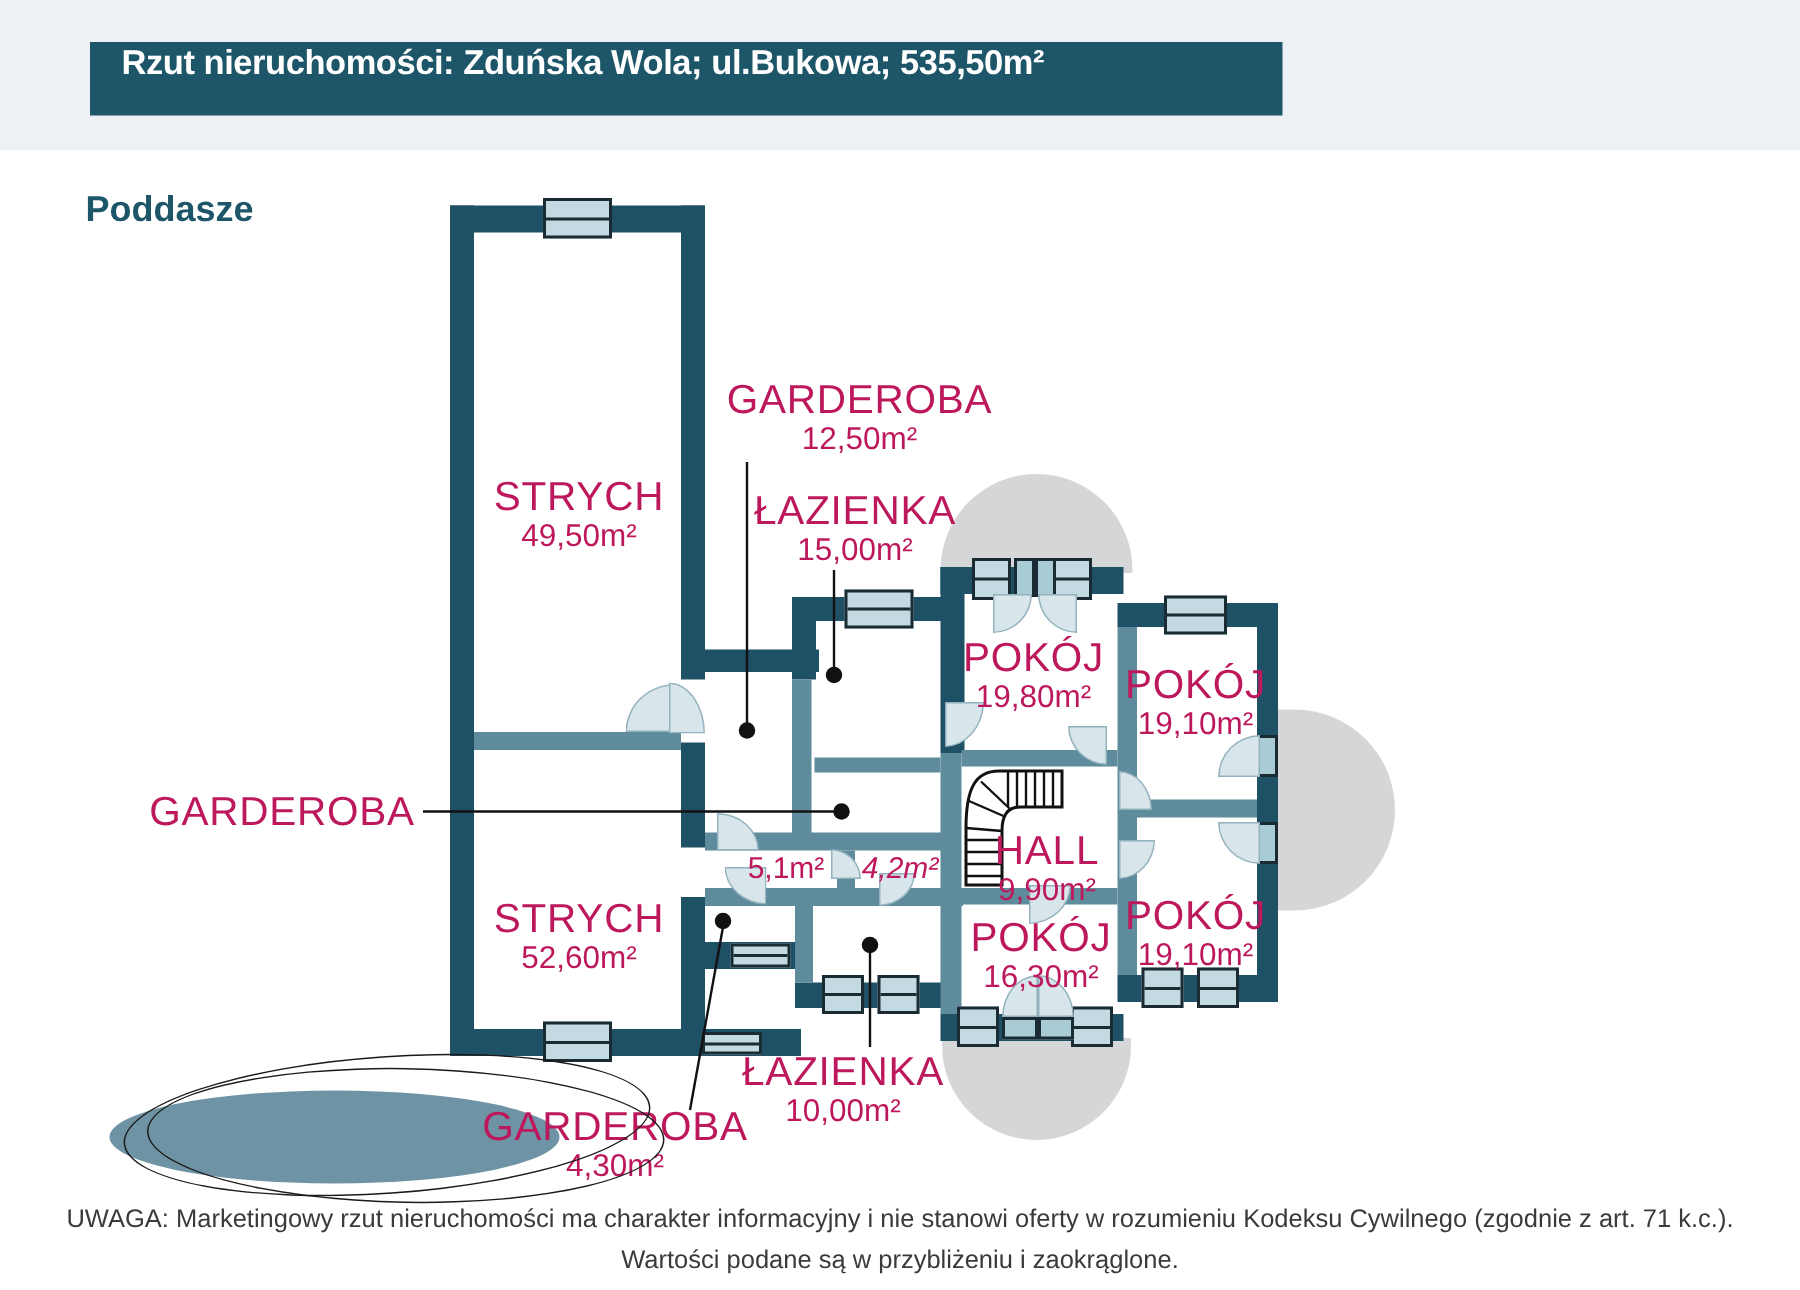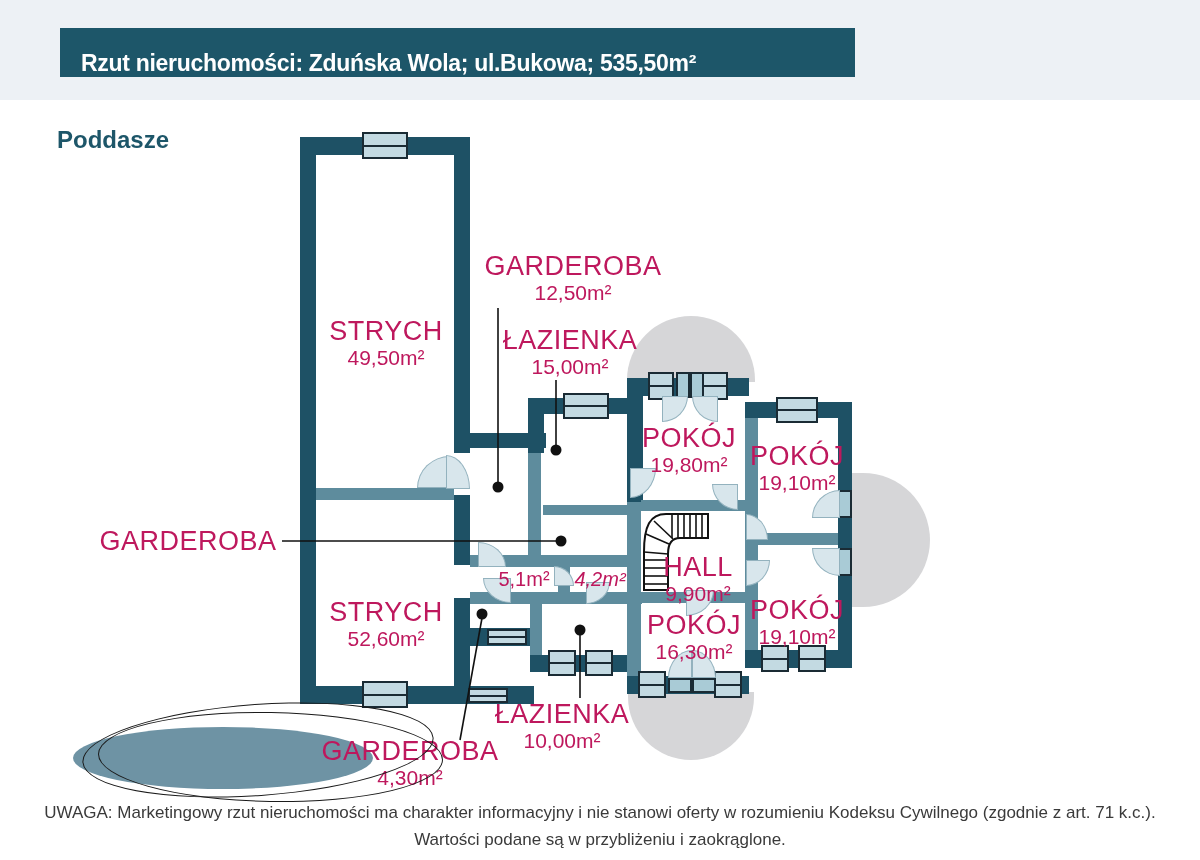--- a/index.html
+++ b/index.html
@@ -1,20 +1,20 @@
 <!DOCTYPE html>
 <html><head>
 <meta charset="utf-8">
 <style>
   html,body{margin:0;padding:0;background:#fff;}
   .canvas{position:relative;width:1200px;height:860px;background:#ffffff;overflow:hidden;
           font-family:"Liberation Sans", sans-serif;}
   .top-strip{position:absolute;left:0;top:0;width:1200px;height:100px;background:#edf1f5;}
   .banner{position:absolute;left:60px;top:28px;width:795px;height:49px;background:#1d5669;
-          display:flex;align-items:flex-end;box-sizing:border-box;padding-left:21px;
+          display:flex;align-items:flex-start;box-sizing:border-box;padding-left:21px;
           color:#ffffff;font-weight:bold;font-size:23px;letter-spacing:-0.3px;}
   .floor-label{position:absolute;left:57px;top:126px;color:#1d5669;font-weight:bold;font-size:24px;}
   .usable-area{position:absolute;right:75px;top:126px;color:#1d5669;font-weight:bold;font-size:23px;}
   .balcony{position:absolute;background:#d6d6d8;z-index:0;}
   .wd{position:absolute;background:#1e5165;z-index:1;}
   .wl{position:absolute;background:#5e8c9d;z-index:1;}
   .win{position:absolute;background:#c3dae2;border:2px solid #1a2b34;box-sizing:border-box;z-index:2;}
   .win::after{content:"";position:absolute;left:0;right:0;top:50%;height:2px;margin-top:-1px;background:#1a2b34;}
   .panel{position:absolute;background:#a9cbd6;border:2px solid #1a2b34;box-sizing:border-box;z-index:2;}
   .door{position:absolute;background:#d8e6ec;border:1.5px solid #93b2be;box-sizing:border-box;z-index:2;}

